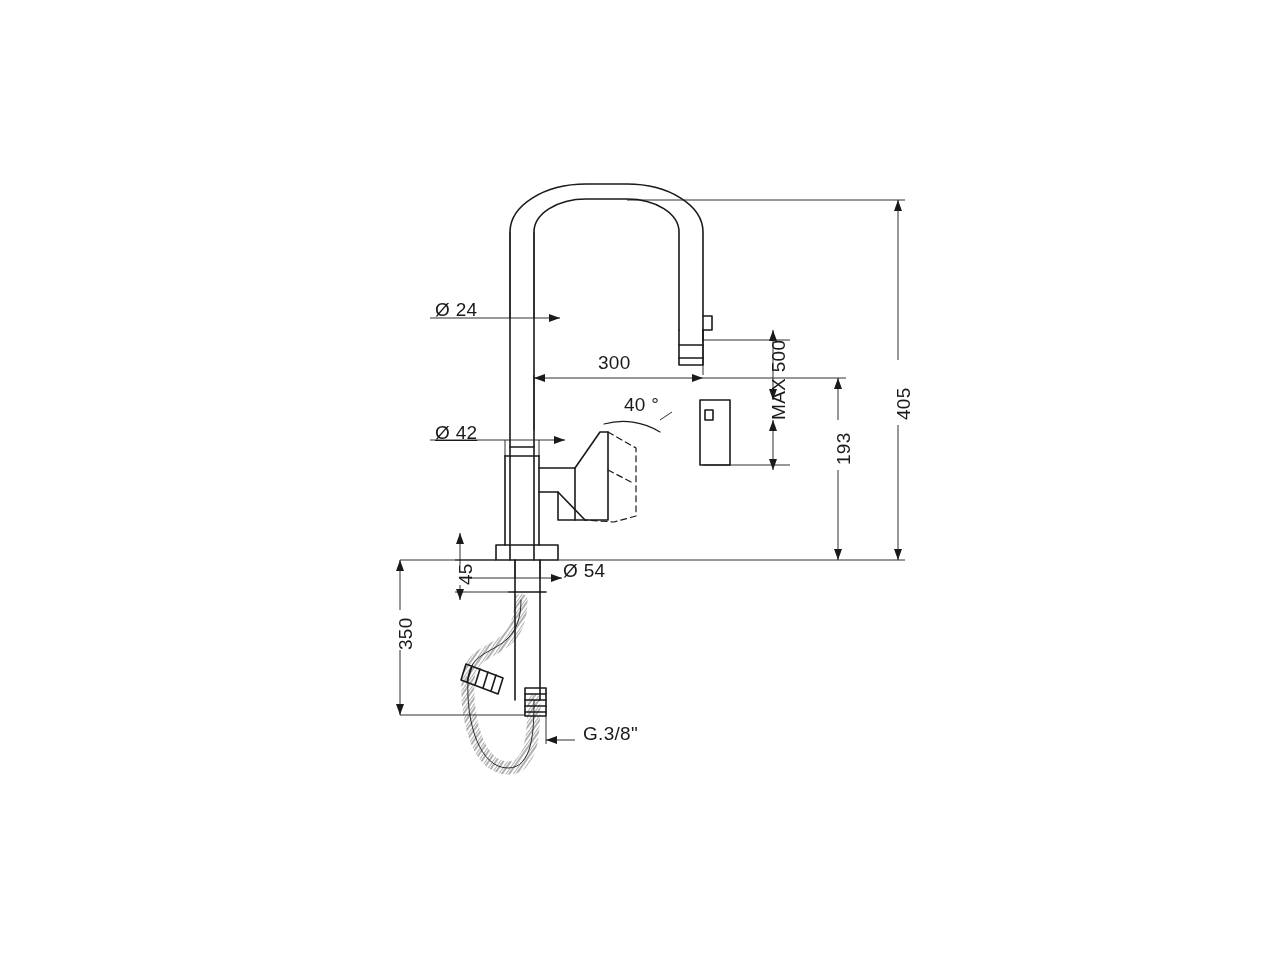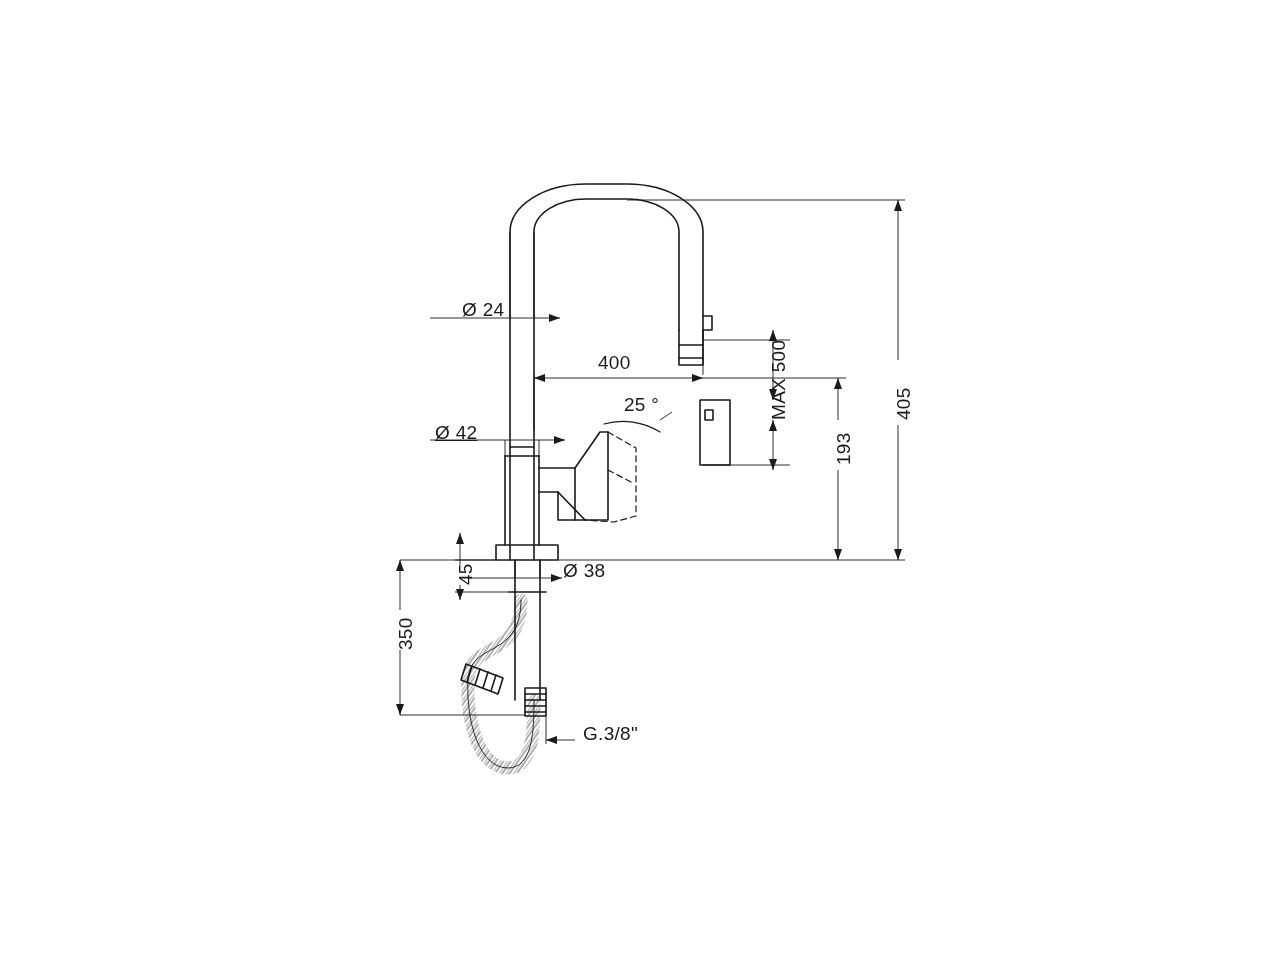--- a/index.html
+++ b/index.html
@@ -160,29 +160,29 @@
       <path d="M400,560 L400,610" marker-start="url(#arrowL)"></path>
       <path d="M400,650 L400,715" marker-end="url(#arrowR)"></path>
 
       <path d="M546,740 L575,740" marker-start="url(#arrowL)"></path>
       <path d="M546,716 L546,744"></path>
 
       <path d="M660,420 L672,412"></path>
     </g>
   </svg>
 
-  <div class="dim-label" style="left:435px; top:299px;margin-left:27px;">Ø 24</div>
+  <div class="dim-label" style="left:435px; top:299px;">Ø 24</div>
 
   <div class="dim-label" style="left:435px; top:422px;text-decoration:underline;">Ø 42</div>
 
-  <div class="dim-label" style="left:563px; top:560px;">Ø 38</div>
+  <div class="dim-label" style="left:563px; top:560px;">Ø 54</div>
 
-  <div class="dim-label" style="left:598px; top:352px;">400</div>
+  <div class="dim-label" style="left:598px; top:352px;">300</div>
 
-  <div class="dim-label" style="left:624px; top:394px;">25 °</div>
+  <div class="dim-label" style="left:624px; top:394px;">40 °</div>
 
   <div class="dim-label vert" style="left:768px; top:420px;">MAX 500</div>
 
   <div class="dim-label vert" style="left:833px; top:465px;">193</div>
 
   <div class="dim-label vert" style="left:893px; top:420px;">405</div>
 
   <div class="dim-label vert" style="left:455px; top:585px;">45</div>
 
   <div class="dim-label vert" style="left:395px; top:650px;">350</div>

